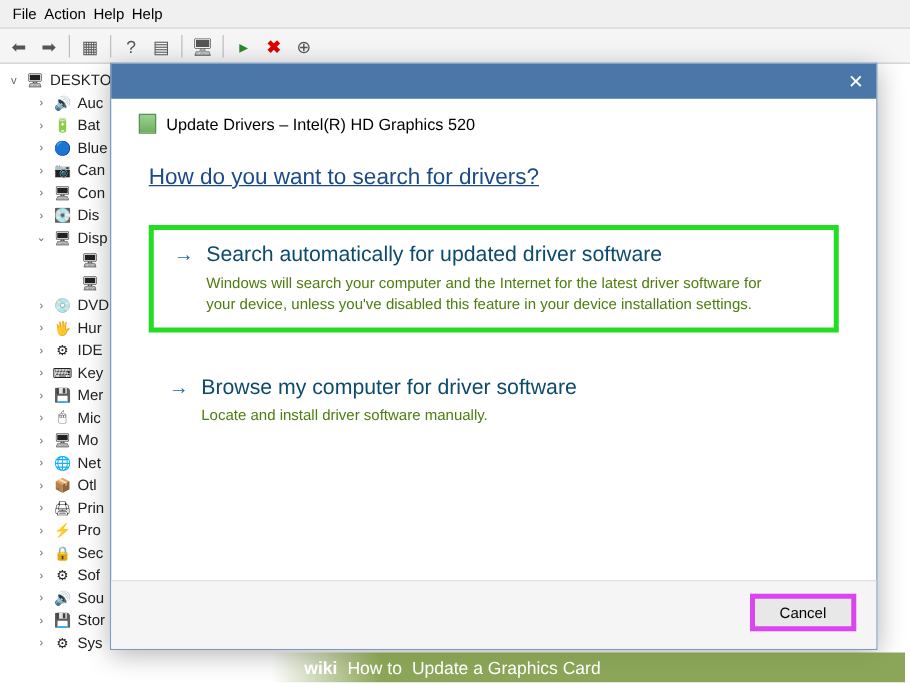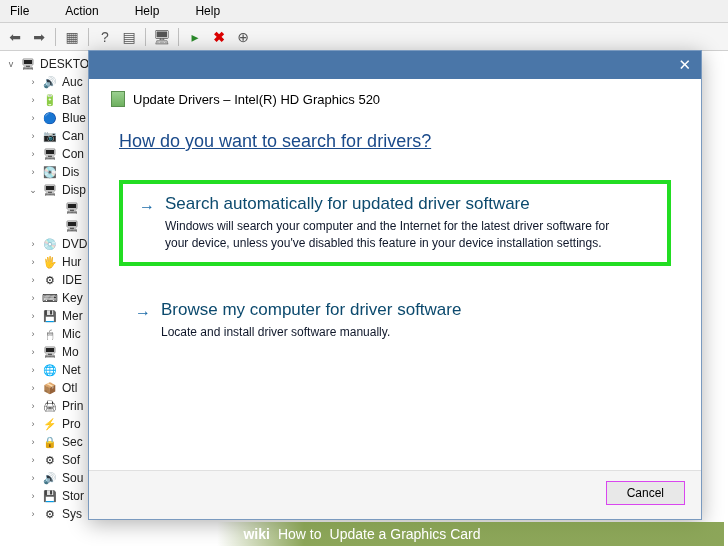--- a/index.html
+++ b/index.html
@@ -1,19 +1,19 @@
 <!DOCTYPE html>
 <html><head>
 <meta charset="utf-8">
 <style>
 * { box-sizing: border-box; margin: 0; padding: 0; }
 body { font-family: "Segoe UI", Tahoma, sans-serif; font-size: 12px; background: #fff; width: 728px; height: 546px; overflow: hidden; position: relative; }
 
 
-.menubar { display: flex; gap: 36px; padding: 4px 10px; background: #f0f0f0; border-bottom: 1px solid #d0d0d0; font-size: 12px; }
+.menubar { display: flex; gap: 6px; padding: 4px 10px; background: #f0f0f0; border-bottom: 1px solid #d0d0d0; font-size: 12px; }
 .menubar span { cursor: default; }
 
 
 .toolbar { display: flex; align-items: center; gap: 2px; padding: 2px 4px; background: #f5f5f5; border-bottom: 1px solid #d0d0d0; height: 28px; }
 .toolbar .tbbtn { width: 22px; height: 22px; display: flex; align-items: center; justify-content: center; font-size: 14px; color: #555; }
 .toolbar .sep { width: 1px; height: 18px; background: #c0c0c0; margin: 0 3px; }
 .toolbar .red { color: #d00; font-weight: bold; }
 .toolbar .green { color: #2a8a2a; }
 
 
@@ -33,23 +33,23 @@
 .dialog-titlebar { height: 28px; background: #4a76a8; display: flex; align-items: center; justify-content: flex-end; padding: 0 10px; }
 .dialog-titlebar .close { color: #fff; font-size: 15px; }
 .dialog-header { padding: 12px 22px 6px; display: flex; align-items: center; gap: 8px; font-size: 13px; color: #000000; }
 .dialog-header .hico { width: 14px; height: 16px; background: linear-gradient(#9ad08f,#6eb05f); border: 1px solid #5a8f4f; }
 .dialog-body { flex: 1; padding: 18px 30px 10px; }
 .dialog-heading { font-size: 18px; color: #1a4a8a; font-weight: 400; margin-bottom: 28px; text-decoration: underline; }
 .option { padding: 10px 16px; display: flex; gap: 10px; align-items: flex-start; }
 .option.highlight { border: 4px solid #22dd22; background: #fff; margin-bottom: 24px; }
 .option .arrow { color: #1a6aa8; font-size: 16px; padding-top: 2px; }
 .option .title { color: #0c4a6e; font-size: 17px; font-weight: 400; margin-bottom: 4px; }
-.option .desc { color: #0f172a; font-size: 12px; line-height: 1.4; max-width: 460px; }
+.option .desc { color: #4d7c0f; font-size: 12px; line-height: 1.4; max-width: 460px; }
 .dialog-footer { padding: 10px 16px 14px; display: flex; justify-content: flex-end; border-top: 1px solid #e0e0e0; background: #f5f5f5; }
-.btn { padding: 4px 20px; background: #e8e8e8; border: 1px solid #d946ef; font-size: 12px; }
+.btn { padding: 4px 20px; background: #e8e8e8; border: 4px solid #d946ef; font-size: 12px; }
 
 
 .watermark { position: absolute; bottom: 0; left: 0; right: 4px; height: 24px; display: flex; align-items: center; justify-content: center; background: linear-gradient(to right, transparent 30%, rgba(120,150,60,0.85) 42%, rgba(120,150,60,0.85) 100%); color: #fff; font-size: 14px; gap: 8px; }
 .watermark .brand { font-weight: bold; }
 .watermark .how { font-weight: 400; }
 </style>
 </head>
 <body>
 
 <div class="menubar">

